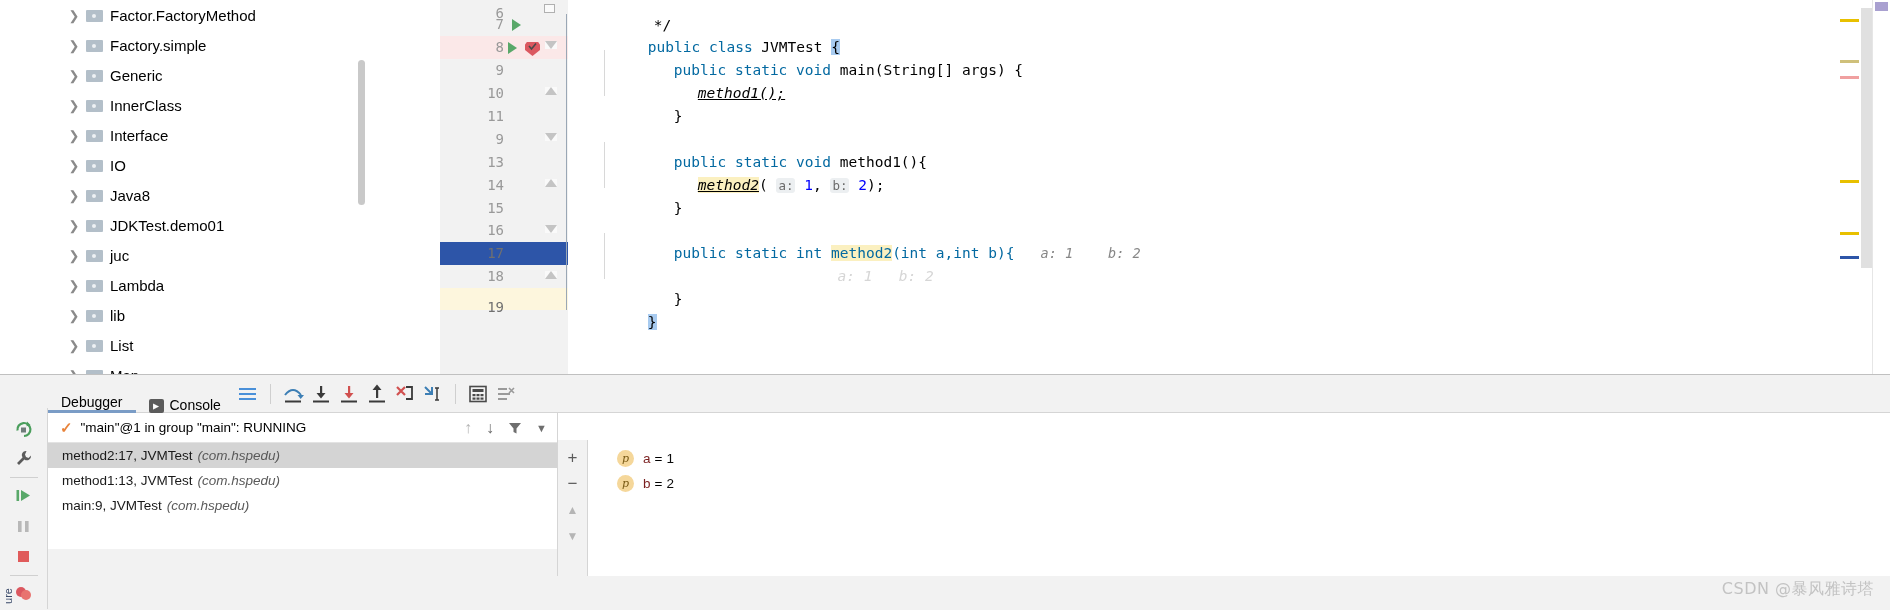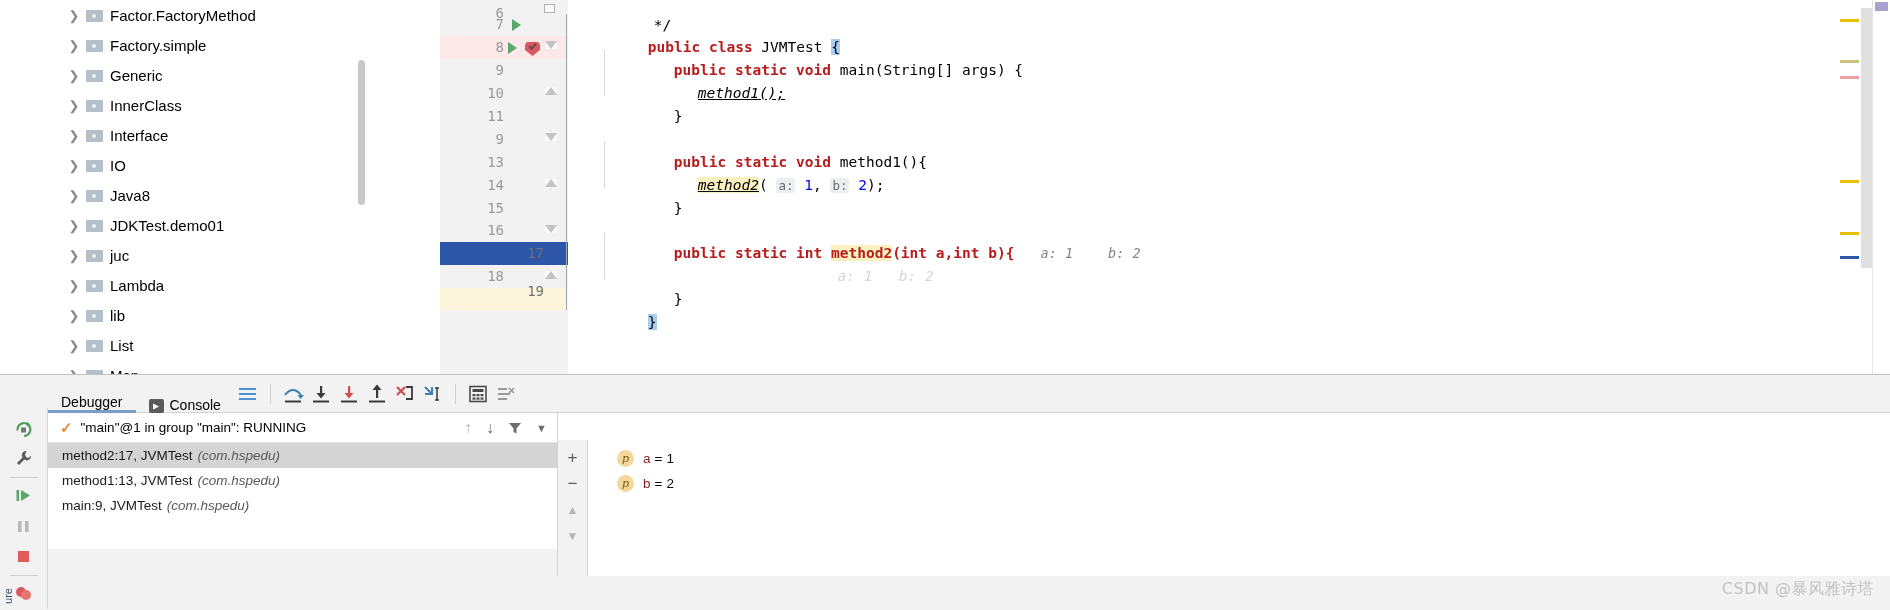--- a/index.html
+++ b/index.html
@@ -73,27 +73,27 @@
   .line {
     position: absolute; left: 0; right: 0; height: 23px;
     font-family: "DejaVu Sans Mono", monospace; font-size: 14.5px;
     line-height: 23px; white-space: pre; color: #000;
   }
   .lnum {
     position: absolute; width: 64px; text-align: right;
     font-family: "DejaVu Sans Mono", monospace; font-size: 14px;
     line-height: 23px; color: #999999;
   }
-  .lnum.cur { color: #707070; margin-left: 40px; }
+  .lnum.cur { color: #707070; }
   .rowhl { position: absolute; left: 0; right: 0; height: 23px; }
   .rowhl.pink { background: #fbe8e8; }
   .rowhl.blue { background: #2d55a8; }
   .rowhl.cream { background: #fdf6dd; }
 
-  .kw { color: #b91c1c; font-weight: bold; }
+  .kw { color: #0369a1; font-weight: normal; }
   .num { color: #0000ff; }
   .ital { font-style: italic; text-decoration: underline; }
   .hint {
     color: #868686; font-style: italic; font-size: 13.5px;
   }
   .hint-b { color: #d6d6d6; font-style: italic; }
   .chip {
     background: #eceff1; color: #6b6b6b; font-style: normal;
     border-radius: 3px; padding: 0 2px; font-size: 12.5px;
   }
@@ -374,21 +374,21 @@
     <div class="lnum" style="top:59px;left:0;">9</div>
     <div class="lnum" style="top:82px;left:0;">10</div>
     <div class="lnum" style="top:105px;left:0;">11</div>
     <div class="lnum" style="top:128px;left:0;">9</div>
     <div class="lnum" style="top:151px;left:0;">13</div>
     <div class="lnum" style="top:174px;left:0;">14</div>
     <div class="lnum" style="top:197px;left:0;">15</div>
     <div class="lnum" style="top:219px;left:0;">16</div>
     <div class="lnum cur" style="top:242px;left:0;">17</div>
     <div class="lnum" style="top:265px;left:0;">18</div>
-    <div class="lnum cur" style="top:280px;left:0;">19</div>
+    <div class="lnum cur" style="top:296px;left:0;">19</div>
 
     <div class="gut-run" style="top:19px;left:72px;"></div>
     <div class="gut-run" style="top:42px;left:68px;"></div>
     <svg class="bp" style="top:40px;left:84px;width:17px;height:17px;background:none;" viewBox="0 0 17 17">
       <path d="M1,2 H16 V10 L8.5,16 L1,10 Z" fill="#db5860"></path>
       <path d="M5,6 L7.5,9 L12,3.5" stroke="#4a4a4a" stroke-width="1.6" fill="none"></path>
     </svg>
 
     <div class="fold-mark" style="top:4px;left:104px;"></div>
     <div class="fold-mark tri" style="top:41px;left:105px;"></div>

